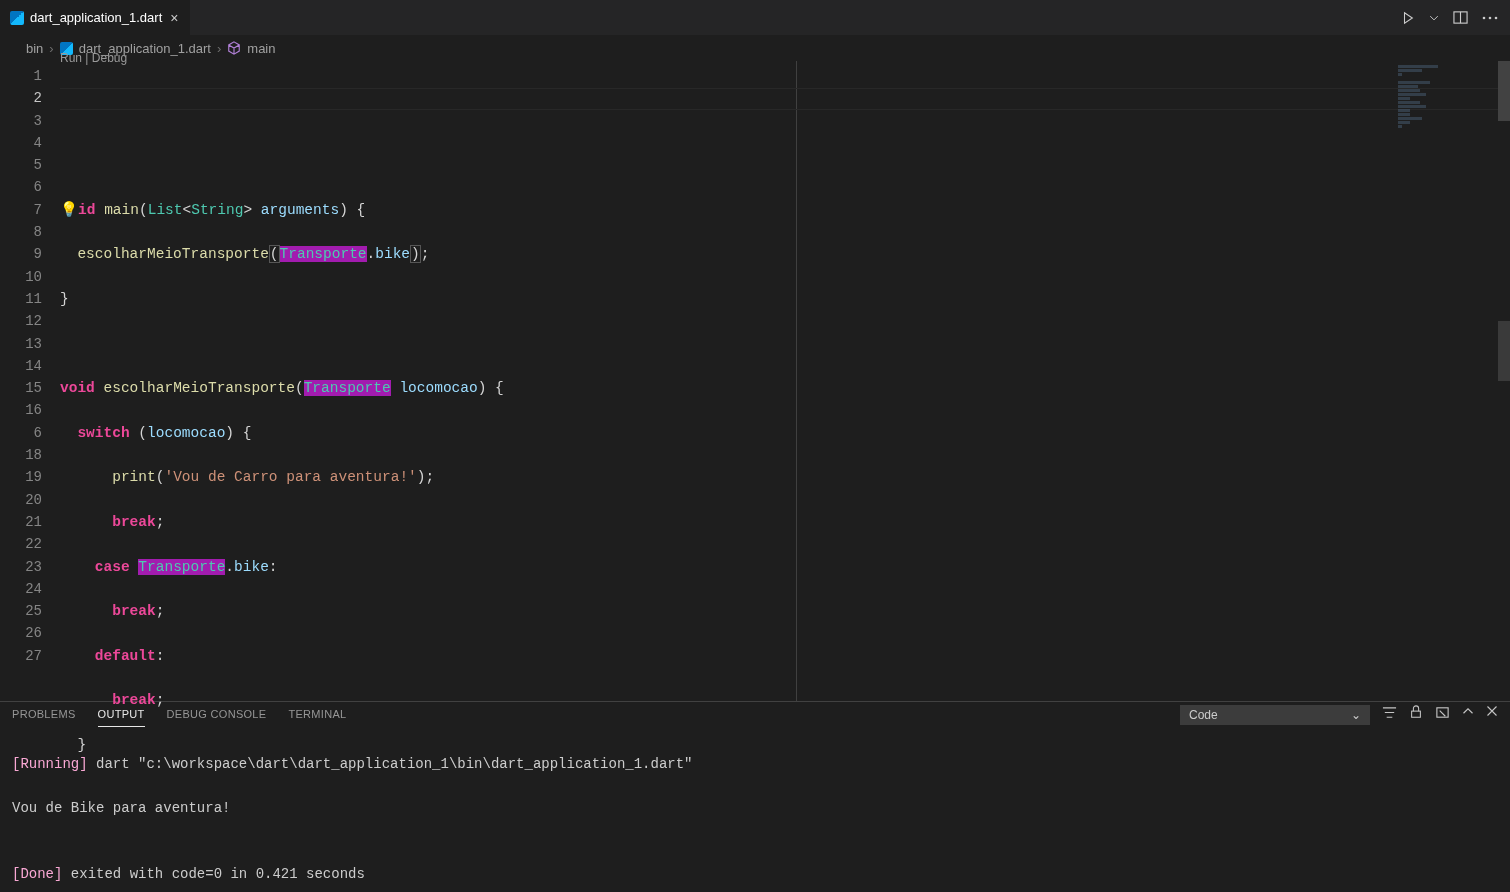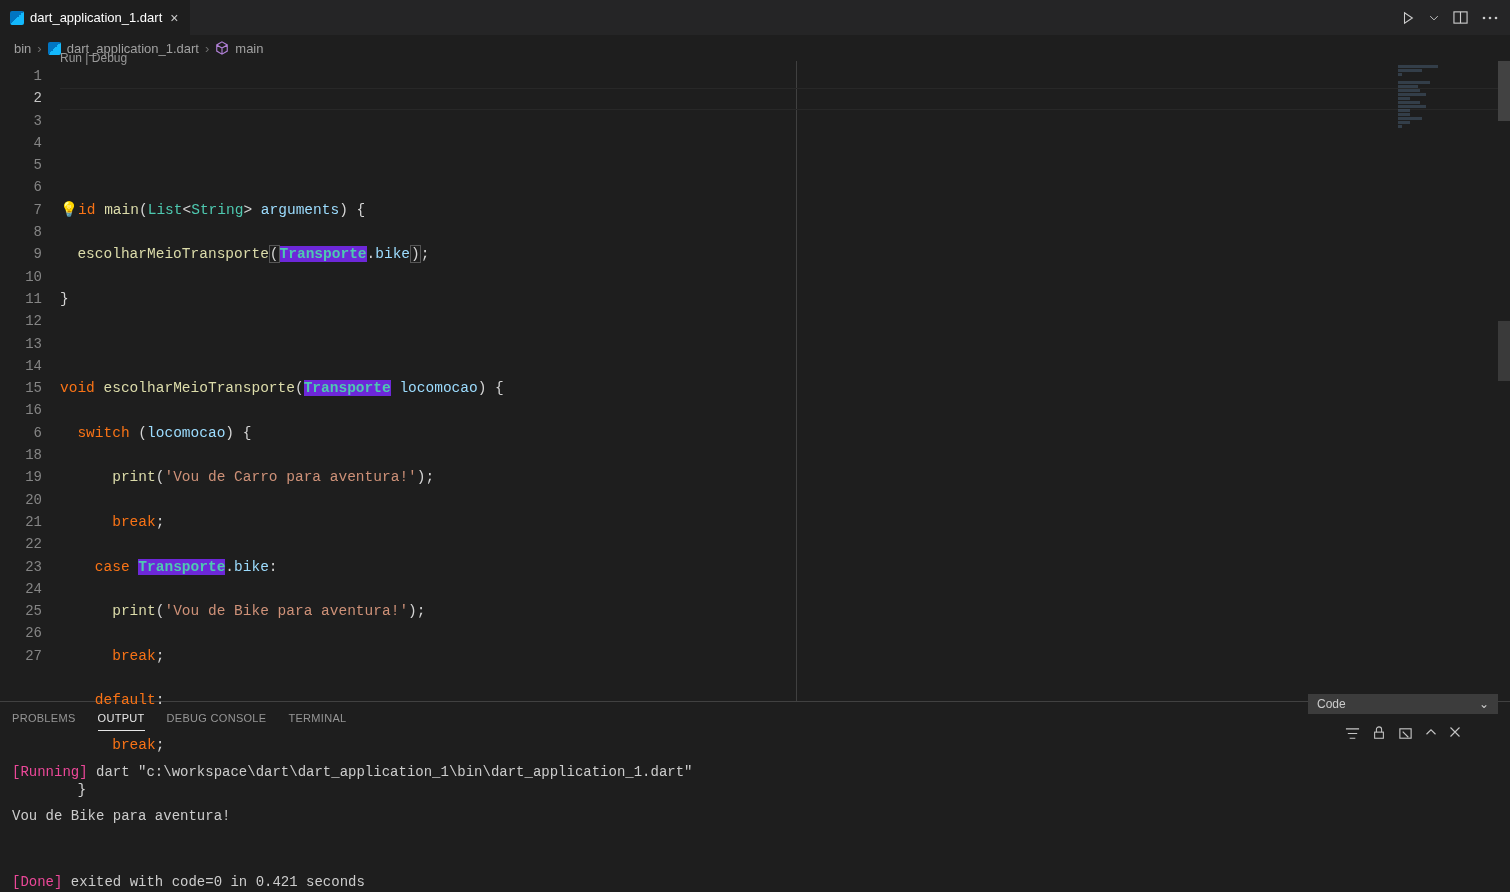--- a/index.html
+++ b/index.html
@@ -39,20 +39,21 @@
 .tabs-right { display: flex; align-items: center; gap: 14px; padding-right: 12px; color: #cccccc; }
 .tabs-right svg { display: block; }
 .breadcrumbs {
   height: 26px;
   display: flex;
   align-items: center;
   padding-left: 14px;
   font-size: 13px;
   color: #a0a0a0;
   gap: 6px;
+  margin-left: 12px;
 }
 .bc-sep { color: #6e6e6e; }
 .bc-icon-cube {
   width: 14px; height: 14px;
   display: inline-flex;
 }
 .editor-area {
   display: flex;
   height: 640px;
   position: relative;
@@ -122,67 +123,67 @@
   width: 12px;
   height: 640px;
 }
 .scroll-thumb {
   position: absolute;
   right: 0;
   width: 12px;
   background: #424242;
 }
 
-.kw { color: #f97316; }
+.kw { color: #ec4899; font-weight: bold; }
 .fn { color: #dcdcaa; }
 .ty { color: #4ec9b0; }
 .va { color: #9cdcfe; }
 .st { color: #ce9178; }
 .pn { color: #d4d4d4; }
 .bulb { color: #ffcc00; }
-.sel { background: #6d28d9; font-weight: bold; }
+.sel { background: #a21caf; }
 .occ { border: 1px solid #565656; padding: 0px 0; }
 .panel {
   border-top: 1px solid #414141;
   height: 190px;
   display: flex;
   flex-direction: column;
 }
 .panel-tabs {
   height: 33px;
   display: flex;
   align-items: center;
   justify-content: space-between;
   padding: 0 12px;
 }
 .panel-tabs-left { display: flex; gap: 22px; font-size: 11px; }
 .ptab { color: #969696; letter-spacing: 0.3px; padding: 6px 0; }
 .ptab.active { color: #e7e7e7; border-bottom: 1px solid #e7e7e7; }
-.panel-tabs-right { display: flex; align-items: center; gap: 12px; flex-direction: column; }
+.panel-tabs-right { display: flex; align-items: flex-start; gap: 12px; }
 .dropdown {
   background: #3c3c3c;
   border: 1px solid #3c3c3c;
   color: #cccccc;
   padding: 2px 8px;
   font-size: 12px;
   width: 190px;
   display: flex;
   justify-content: space-between;
   align-items: center;
 }
 .panel-icons { display: flex; gap: 12px; color: #c5c5c5; }
 .terminal {
   flex: 1;
   padding: 4px 12px;
   font-family: Consolas, 'Courier New', monospace;
   font-size: 14px;
   line-height: 22px;
   white-space: pre;
 }
-.t-tag { color: #ec4899; }
+.t-tag { color: #f9a8d4; }
 .t-txt { color: #cccccc; }
 </style>
 </head>
 <body>
 
 <div class="tabs-bar">
   <div class="tabs-left">
     <div class="tab active">
       <span class="dart-icon"></span>
       <span class="tab-title">dart_application_1.dart</span>
@@ -267,21 +268,20 @@
     <div class="code-inner">
 <div><span class="bulb">💡</span><span class="kw">id</span> <span class="fn">main</span><span class="pn">(</span><span class="ty">List</span><span class="pn">&lt;</span><span class="ty">String</span><span class="pn">&gt;</span> <span class="va">arguments</span><span class="pn">)</span> <span class="pn">{</span></div>
 <div>  <span class="fn">escolharMeioTransporte</span><span class="pn occ">(</span><span class="ty sel">Transporte</span><span class="pn">.</span><span class="va">bike</span><span class="pn occ">)</span><span class="pn">;</span></div>
 <div><span class="pn">}</span></div>
 <div> </div>
 <div><span class="kw">void</span> <span class="fn">escolharMeioTransporte</span><span class="pn">(</span><span class="ty sel">Transporte</span> <span class="va">locomocao</span><span class="pn">)</span> <span class="pn">{</span></div>
 <div>  <span class="kw">switch</span> <span class="pn">(</span><span class="va">locomocao</span><span class="pn">)</span> <span class="pn">{</span></div>
 <div>      <span class="fn">print</span><span class="pn">(</span><span class="st">'Vou de Carro para aventura!'</span><span class="pn">)</span><span class="pn">;</span></div>
 <div>      <span class="kw">break</span><span class="pn">;</span></div>
 <div>    <span class="kw">case</span> <span class="ty sel">Transporte</span><span class="pn">.</span><span class="va">bike</span><span class="pn">:</span></div>
-<div>      <span class="fn">print</span><span class="pn">(</span><span class="st">'Vou de Bike para aventura!'</span><span class="pn">)</span><span class="pn">;</span></div>
 <div>      <span class="kw">break</span><span class="pn">;</span></div>
 <div>    <span class="kw">default</span><span class="pn">:</span></div>
 <div>      <span class="kw">break</span><span class="pn">;</span></div>
 <div>  <span class="pn">}</span></div>
 
 
 
 
 
 

